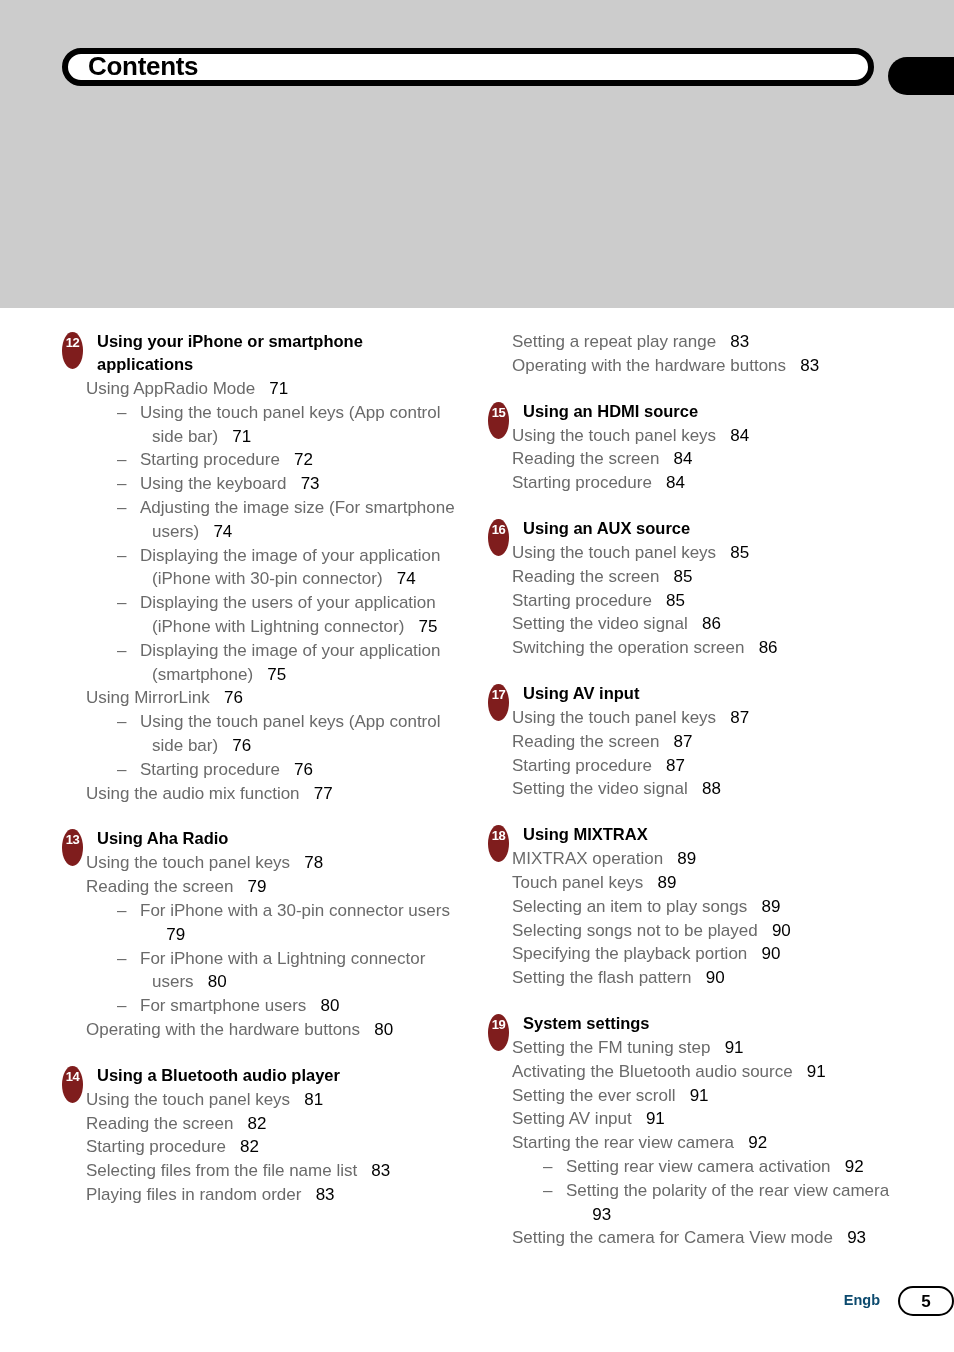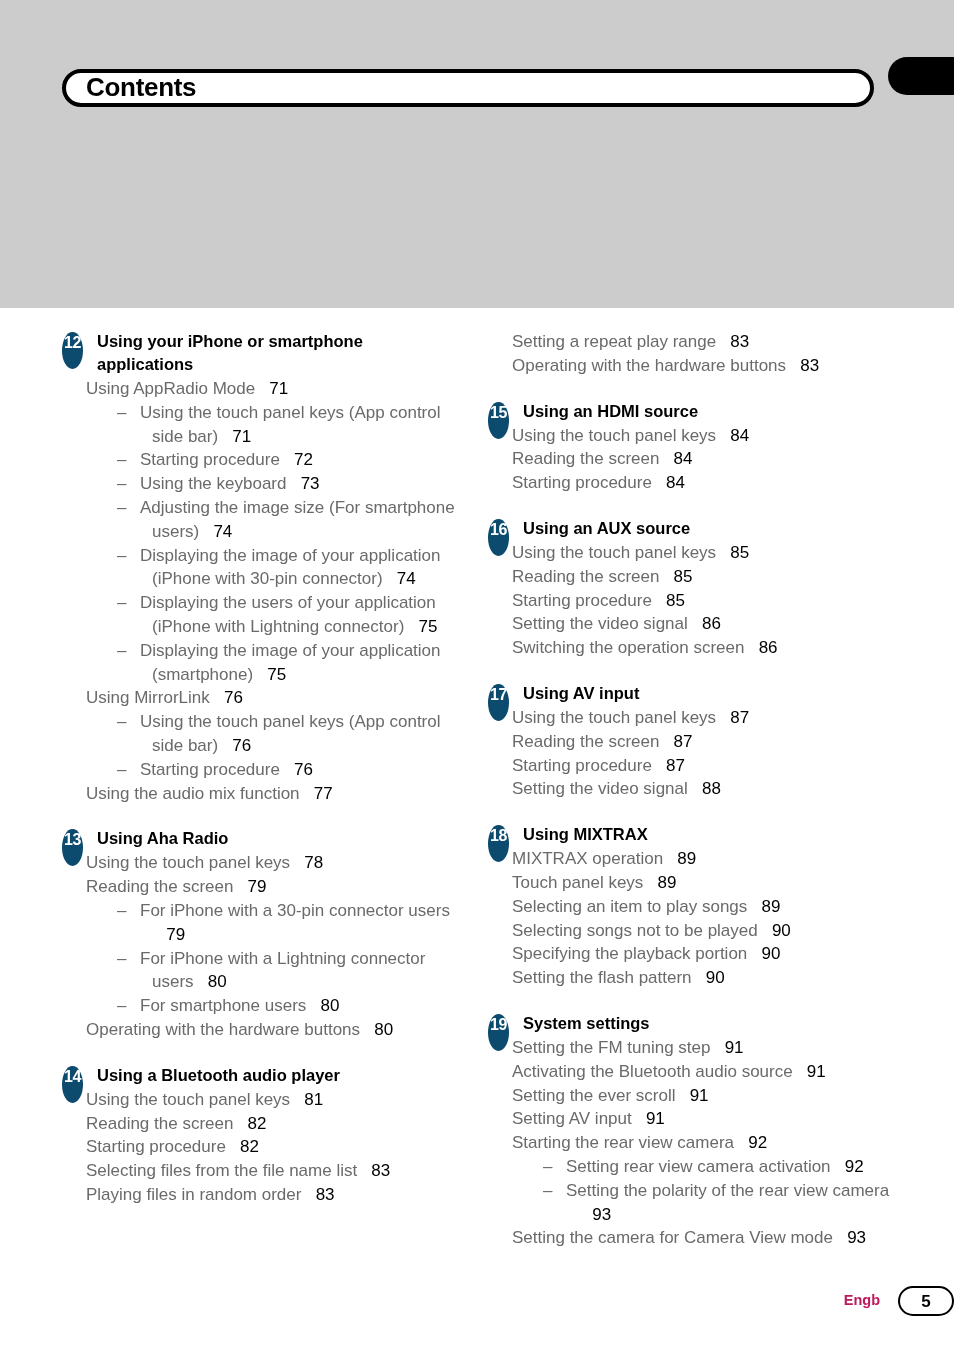--- a/index.html
+++ b/index.html
@@ -20,25 +20,25 @@
     position: absolute;
     left: 0;
     top: 0;
     width: 954px;
     height: 308px;
     background: #cccccc;
   }
   .title-pill {
     position: absolute;
     left: 62px;
-    top: 69px;
+    top: 48px;
     width: 812px;
     height: 38px;
     background: #ffffff;
-    border: 4px solid #000000;
+    border: 6px solid #000000;
     border-radius: 19px;
     box-sizing: border-box;
   }
   .title-text {
     position: absolute;
     left: 20px;
     top: 50%;
     transform: translateY(-52%);
     font-size: 26px;
     font-weight: bold;
@@ -84,23 +84,23 @@
     line-height: 23px;
     margin-bottom: 1px;
   }
   .badge {
     position: absolute;
     left: 0;
     top: 2px;
     width: 21px;
     height: 37px;
     border-radius: 50%;
-    background: #0c4a6e;
+    background: #7f1d1d;
     color: #ffffff;
-    font-size: 16px;
+    font-size: 13px;
     font-weight: bold;
     line-height: 21px;
     text-align: center;
     letter-spacing: -0.5px;
   }
 
   
   .entry {
     position: relative;
     font-size: 17px;
@@ -134,21 +134,21 @@
     top: 1286px;
     width: 954px;
     height: 40px;
   }
   .footer-lang {
     position: absolute;
     right: 74px;
     top: 6px;
     font-size: 14.5px;
     font-weight: bold;
-    color: #be185d;
+    color: #0c4a6e;
   }
   .footer-page {
     position: absolute;
     right: 0px;
     top: 0px;
     width: 56px;
     height: 30px;
     border: 2px solid #000000;
     border-radius: 15px;
     box-sizing: border-box;

